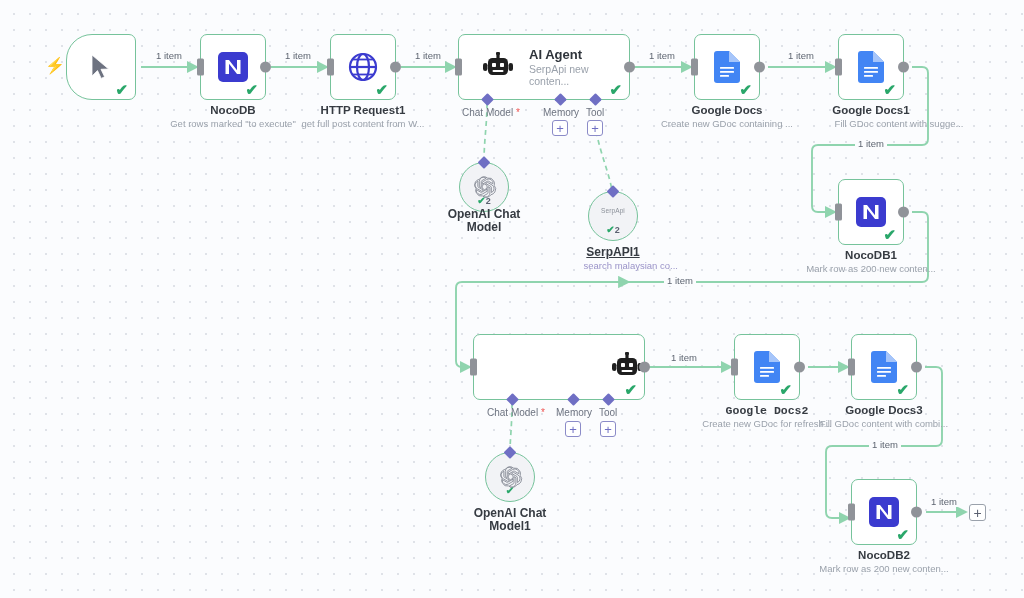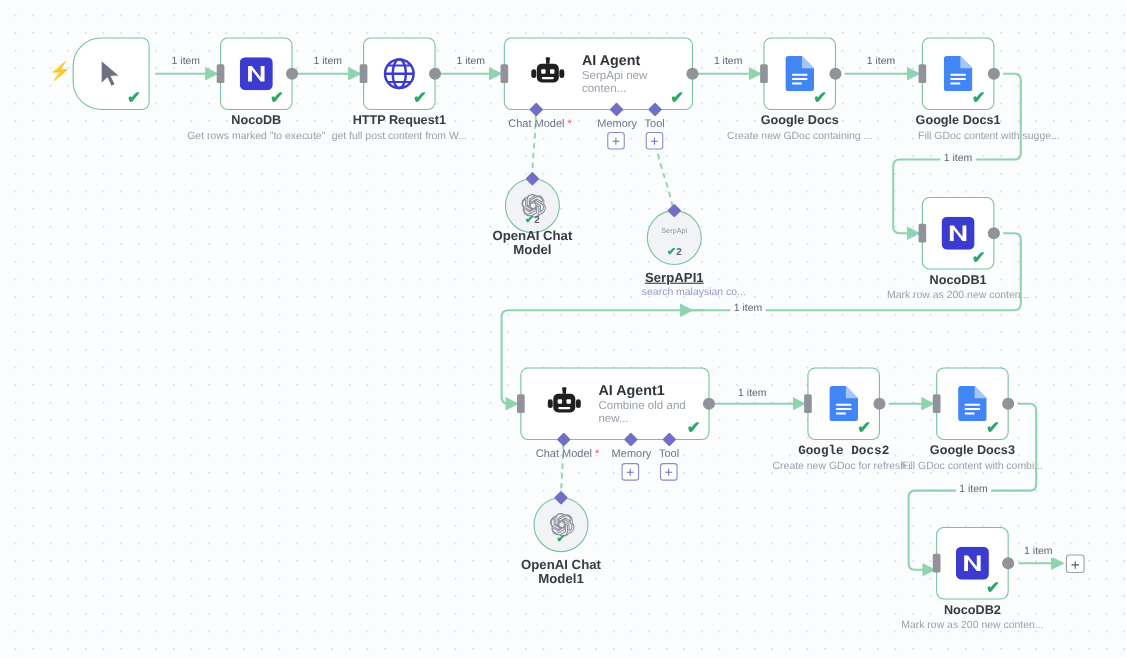--- a/index.html
+++ b/index.html
@@ -404,24 +404,20 @@
         <rect x="7" y="6" width="20" height="17" rx="4.5" fill="#1f1f1f"></rect>
         <rect x="15.4" y="1" width="3.2" height="5" fill="#1f1f1f"></rect>
         <circle cx="17" cy="1.5" r="2" fill="#1f1f1f"></circle>
         <rect x="2" y="11" width="4.5" height="8" rx="2.2" fill="#1f1f1f"></rect>
         <rect x="27.5" y="11" width="4.5" height="8" rx="2.2" fill="#1f1f1f"></rect>
         <rect x="11" y="11" width="4" height="4" rx="0.8" fill="#ffffff"></rect>
         <rect x="19" y="11" width="4" height="4" rx="0.8" fill="#ffffff"></rect>
         <rect x="11.5" y="18" width="11" height="2" rx="1" fill="#ffffff"></rect>
       </svg>
     </span>
-    <span class="agent-text">
-      <span class="agent-name">AI Agent1</span>
-      <span class="agent-desc">Combine old and new...</span>
-    </span>
     <span class="port-out"></span>
     <span class="check">✔</span>
   </div>
   <div class="stub-diamond" style="left:508px; top:395px;"></div>
   <div class="stub-label" style="left:487px; top:408px;"><span>Chat Model</span><span class="req">&nbsp;*</span></div>
   <div class="stub-diamond" style="left:569px; top:395px;"></div>
   <div class="stub-label" style="left:556px; top:408px;">Memory</div>
   <div class="plus-box" style="left:565px; top:421px;">+</div>
   <div class="stub-diamond" style="left:604px; top:395px;"></div>
   <div class="stub-label" style="left:599px; top:408px;">Tool</div>

